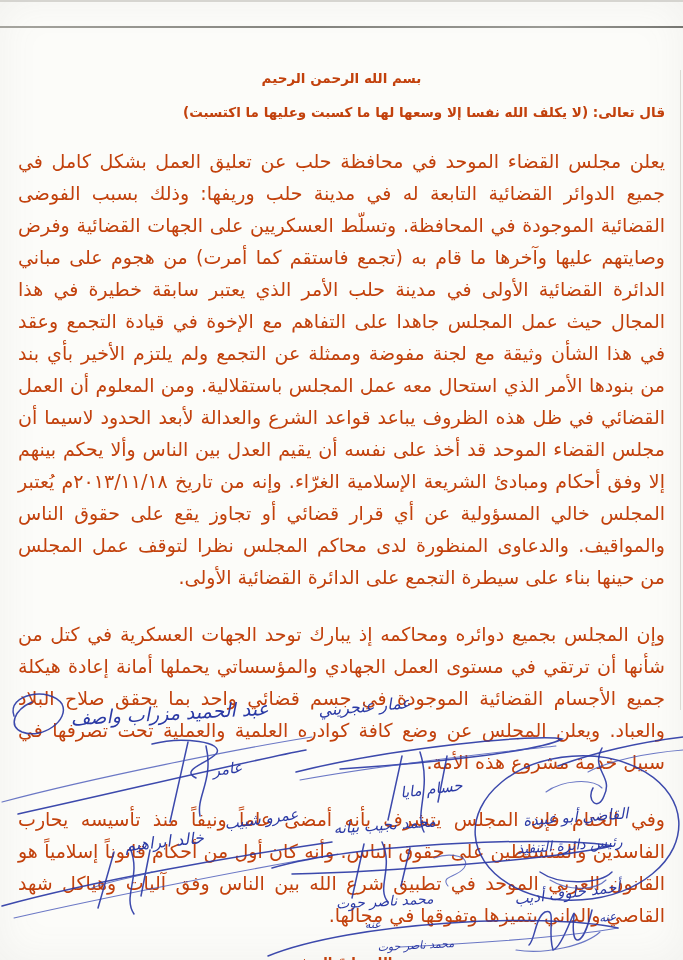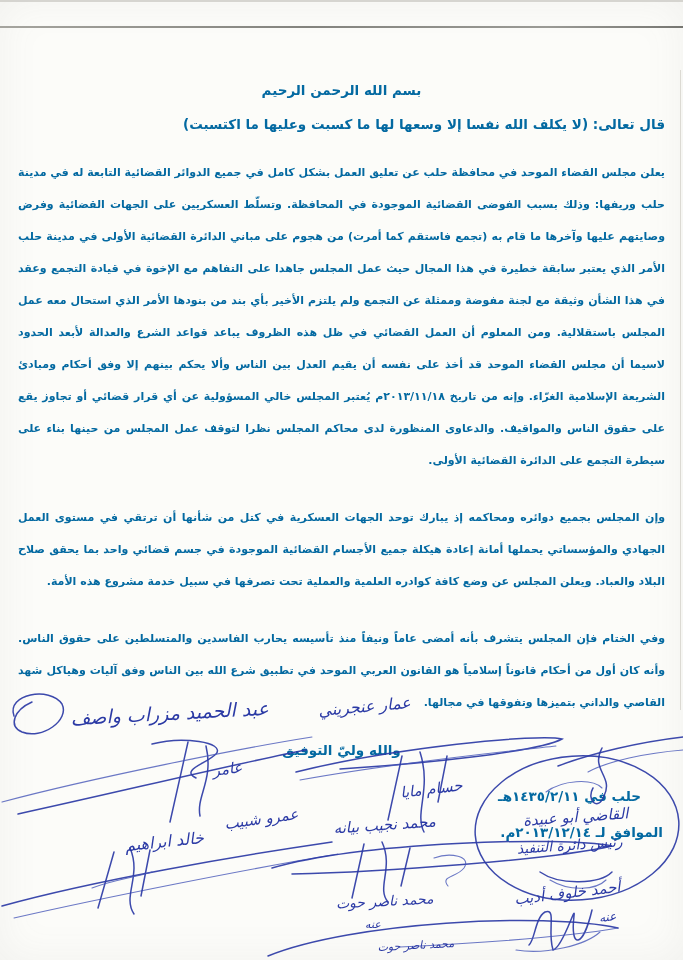--- a/index.html
+++ b/index.html
@@ -15,32 +15,31 @@
   
   .scan-edge-top{position:absolute;top:0;left:0;width:100%;height:2px;background:#c7c6c0;opacity:.7;}
   .scan-line{position:absolute;top:26px;left:0;width:100%;height:2px;
     background:linear-gradient(90deg,#97968f 0%,#6e6e68 45%,#8a8a84 80%,#5f5f5a 100%);opacity:.85;}
   .scan-edge-right{position:absolute;top:70px;right:2px;width:1px;height:640px;background:#d4d2ca;opacity:.8;}
 
   
   .sheet{
     position:absolute;inset:0;
     direction:rtl;
-    padding:12px 18px;
-    color:#0369a1;
+    padding:0 18px;
+    color:#c2410c;
     box-sizing:border-box;
   }
   .basmala{margin:70px 0 0;text-align:center;font-size:13.5px;font-weight:bold;}
   .verse{margin:18px 0 0;font-size:13.5px;font-weight:bold;}
   .para{
     margin:25px 0 0;
-    font-size:11px;
+    font-size:19px;
     line-height:32px;
     text-align:justify;
-    font-weight:bold;
   }
   .closing{margin:23px 0 0;text-align:center;font-size:13.5px;font-weight:bold;}
   .dates{margin:20px 0 0;font-size:13.5px;font-weight:bold;line-height:36px;}
   .date-hijri{margin-left:0;margin-right:24px;}
   .date-greg{margin-right:2px;}
 
   
   .sig-layer{position:absolute;top:0;left:0;width:683px;height:960px;}
   .sig-layer text{
     font-family:"DejaVu Sans",sans-serif;

